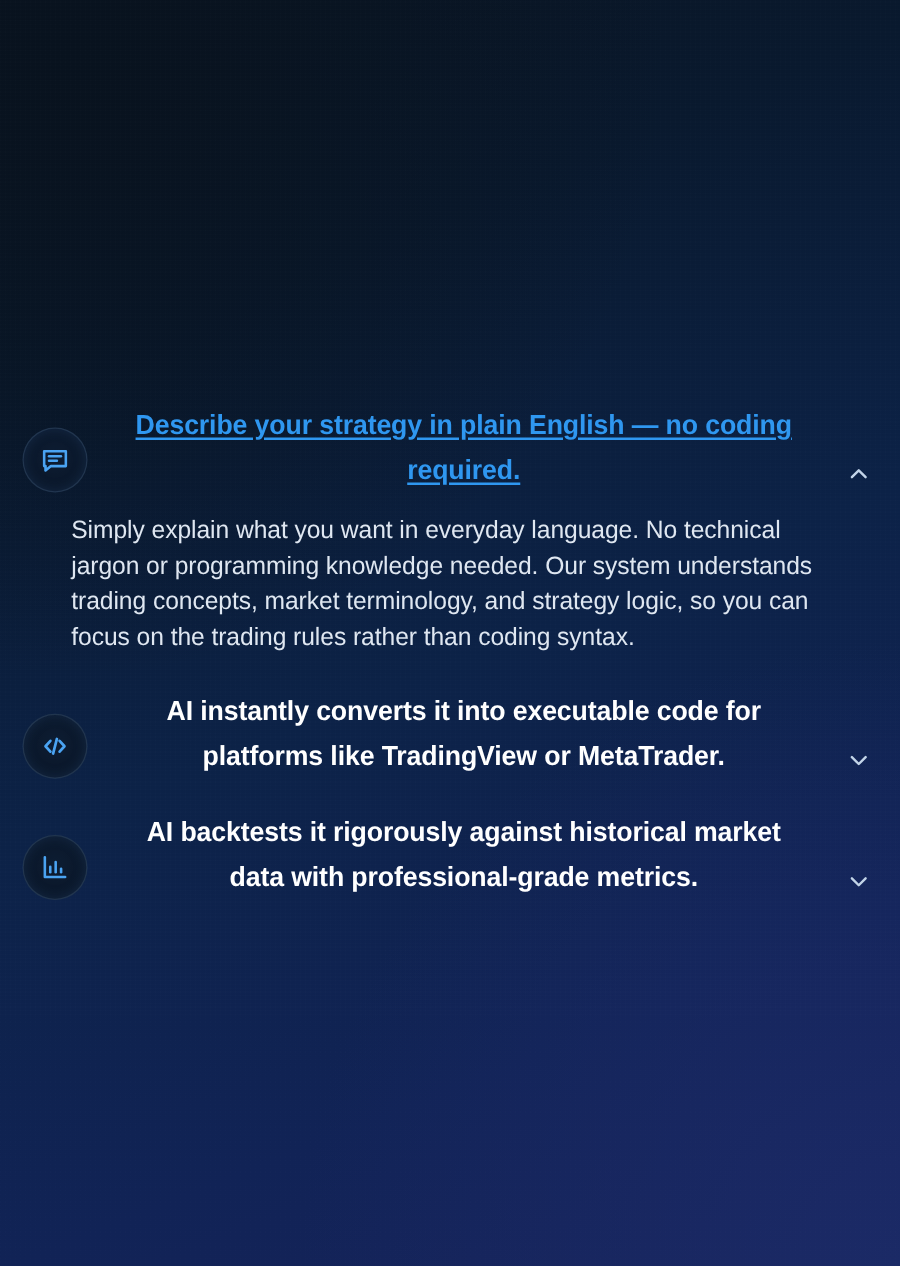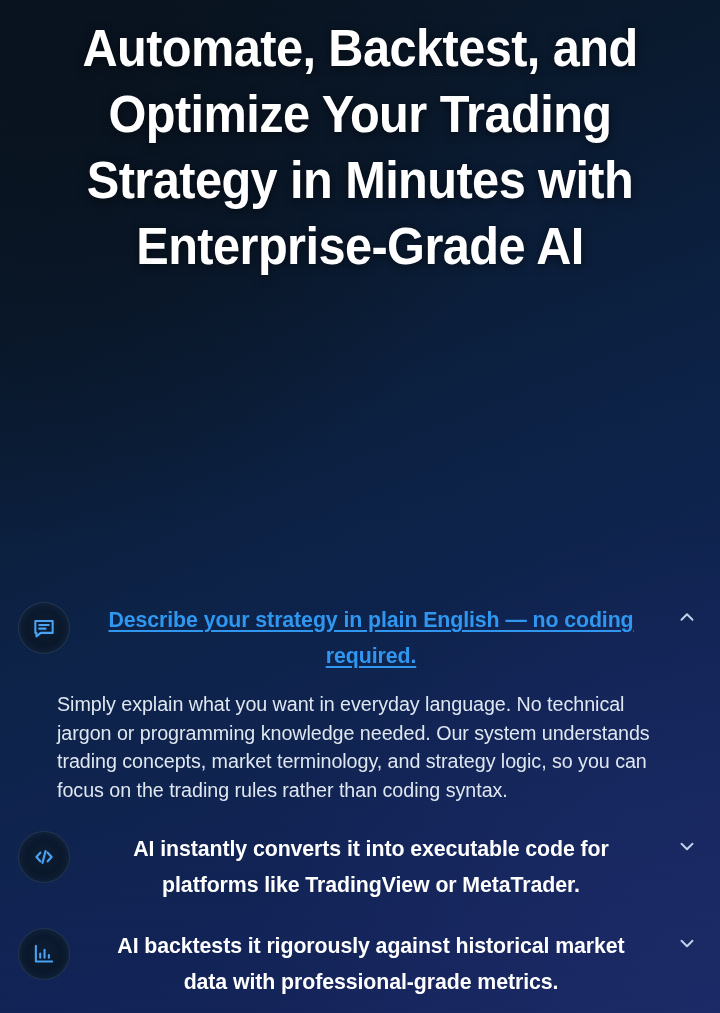--- a/index.html
+++ b/index.html
@@ -74,21 +74,21 @@
   }
 
   
   .accordion { margin:30px 0 0; }
   .acc-item { position:relative; }
   .acc-sep {
     height:1px; margin-left:30px;
     background:linear-gradient(90deg, rgba(160,195,235,0) 0%, rgba(150,190,232,.30) 6%, rgba(150,190,232,.34) 60%, rgba(150,190,232,.24) 100%);
   }
   .acc-head {
-    display:flex; align-items:flex-start; gap:18px;
+    display:flex; align-items:flex-end; gap:18px;
     padding:12px 18px 12px 18px;
   }
   .badge {
     flex:0 0 auto;
     width:52px; height:52px; border-radius:50%;
     background:radial-gradient(circle at 50% 45%, #0d1d33 0%, #0a1628 70%, #0a1526 100%);
     border:1px solid rgba(120,165,215,.22);
     display:flex; align-items:center; justify-content:center;
     box-shadow:inset 0 0 10px rgba(60,120,190,.20);
   }
@@ -122,23 +122,20 @@
     transform-origin:left center;
   }
 </style>
 </head>
 <body>
 
 <div id="page">
   <div id="bg-base"></div>
   <div id="bg-noise"></div>
 
-  <section class="hero">
-    <h1>Automate, Backtest, and Optimize Your Trading Strategy in Minutes with Enterprise-Grade AI</h1>
-  </section>
 
   <div class="divider-wrap">
     <div class="divider top"></div>
   </div>
 
   <section class="subcard">
     <p>NextGen Automation, Scientific Backtesting, and ML Optimization Powered by Full-Spectrum AI.</p>
   </section>
 
   <div class="divider-wrap">

